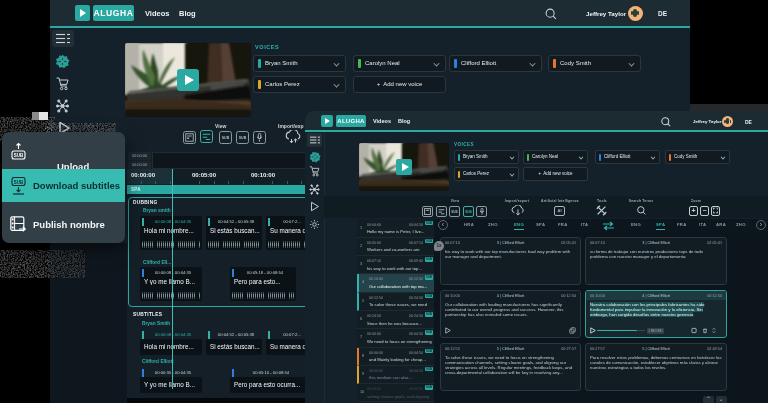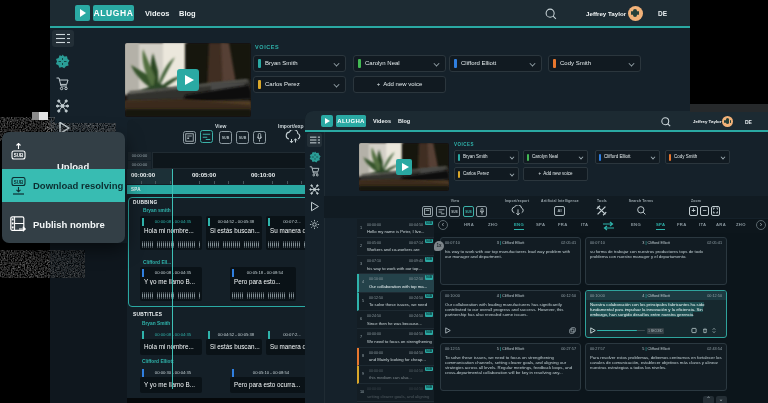--- a/index.html
+++ b/index.html
@@ -723,21 +723,21 @@
   </svg>
   <div class="abs" style="left:31px;top:29px;font-size:9.5px;font-weight:600;color:#f2f6f7;margin-left:24px;">Upload subtitles</div>
 
   <div class="abs" style="left:0;top:37px;width:123px;height:33px;background:#38bcb2;"></div>
   <svg class="abs" style="left:9px;top:45px;" width="15" height="18" viewBox="0 0 15 18">
     <rect x="1" y="0.5" width="13" height="8" rx="2" fill="none" stroke="#0c2e31" stroke-width="1.1"></rect>
     <text x="7.5" y="6.5" font-size="4.5" fill="#0c2e31" text-anchor="middle" font-family="Liberation Sans" font-weight="bold">SUB</text>
     <path d="M7.5 10 L7.5 14.5 M5.5 12.8 L7.5 14.8 L9.5 12.8" stroke="#0c2e31" stroke-width="1.1" fill="none"></path>
     <line x1="2" y1="17" x2="13" y2="17" stroke="#0c2e31" stroke-width="1.2"></line>
   </svg>
-  <div class="abs" style="left:31px;top:48px;font-size:9.5px;font-weight:bold;color:#0c2e31;">Download resolving</div>
+  <div class="abs" style="left:31px;top:48px;font-size:9.5px;font-weight:bold;color:#0c2e31;">Download subtitles</div>
 
   <svg class="abs" style="left:8px;top:84px;" width="17" height="17" viewBox="0 0 17 17">
     <rect x="0.8" y="0.8" width="13" height="13.5" rx="1.5" fill="none" stroke="#fff" stroke-width="1.2"></rect>
     <line x1="4.6" y1="0.8" x2="4.6" y2="14.3" stroke="#fff" stroke-width="1"></line>
     <rect x="1.8" y="2.4" width="1.8" height="2" fill="#fff"></rect>
         <rect x="1.8" y="6.4" width="1.8" height="2" fill="#fff"></rect>
         <rect x="1.8" y="10.4" width="1.8" height="2" fill="#fff"></rect>
     <line x1="4.6" y1="7.5" x2="14" y2="7.5" stroke="#fff" stroke-width="1"></line>
     <path d="M9 13 L15 13 M12.8 10.8 L15.2 13 L12.8 15.2" stroke="#fff" stroke-width="1.2" fill="none"></path>
   </svg>

